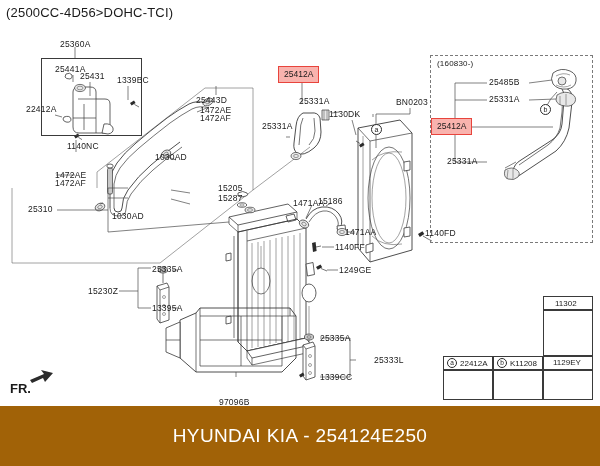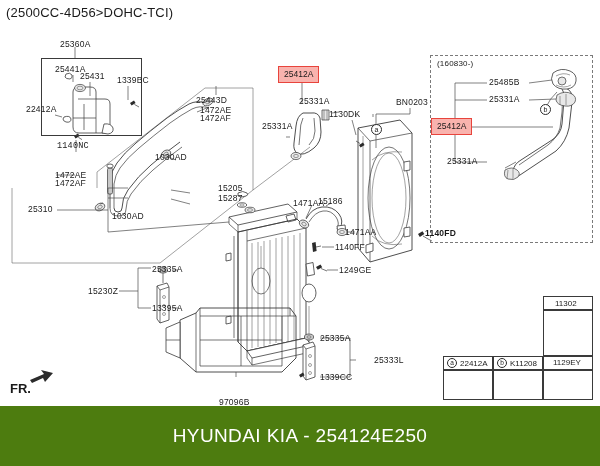--- a/index.html
+++ b/index.html
@@ -65,21 +65,21 @@
     font-size:6.5px;line-height:1;box-sizing:border-box;
   }
   .circ-abs{
     position:absolute;width:11px;height:11px;border:1px solid #2b2b2b;border-radius:50%;
     font-size:7px;line-height:9px;text-align:center;box-sizing:border-box;background:#fff;color:#1a1a1a;
   }
 
   
   #footer{
     position:absolute;left:0;top:406px;width:600px;height:60px;
-    background:#4d7c0f;display:flex;align-items:center;justify-content:center;gap:26px;
+    background:#a16207;display:flex;align-items:center;justify-content:center;gap:26px;
   }
   #footer .ft{color:#ffffff;font-size:19px;letter-spacing:.4px;white-space:nowrap;}
 
   
   #fr{position:absolute;left:10px;top:377px;display:flex;align-items:flex-start;gap:2px;}
   #fr .frtxt{font-size:13px;font-weight:bold;color:#1a1a1a;line-height:1;padding-top:5px;}
 </style>
 </head>
 <body>
 
@@ -389,37 +389,37 @@
   </svg>
 
   <div class="solidbox" style="left:41px;top:58px;width:101px;height:78px;"></div>
   <div class="dashbox" style="left:430px;top:55px;width:163px;height:188px;"></div>
 
   <div class="lbl" style="left:60px;top:40px;">25360A</div>
   <div class="lbl" style="left:55px;top:65px;">25441A</div>
   <div class="lbl" style="left:80px;top:72px;">25431</div>
   <div class="lbl" style="left:26px;top:105px;">22412A</div>
   <div class="lbl" style="left:117px;top:76px;">1339BC</div>
-  <div class="lbl" style="left:57px;top:142px;font-family:Liberation Mono, monospace;">1140NC</div>
+  <div class="lbl" style="left:67px;top:142px;">1140NC</div>
 
   <div class="lbl" style="left:196px;top:76px;margin-top:20px;">25443D</div>
   <div class="lbl" style="left:200px;top:106px;">1472AE</div>
   <div class="lbl" style="left:200px;top:114px;">1472AF</div>
   <div class="lbl" style="left:155px;top:153px;">1030AD</div>
   <div class="lbl" style="left:55px;top:171px;">1472AE</div>
   <div class="lbl" style="left:55px;top:179px;">1472AF</div>
   <div class="lbl" style="left:112px;top:212px;">1030AD</div>
 
   <div class="hl" style="left:278px;top:66px;">25412A</div>
   <div class="lbl" style="left:299px;top:97px;">25331A</div>
   <div class="lbl" style="left:262px;top:122px;">25331A</div>
 
   <div class="lbl" style="left:396px;top:98px;">BN0203</div>
   <div class="lbl" style="left:329px;top:110px;">1130DK</div>
-  <div class="lbl" style="left:425px;top:229px;font-weight:bold;">1140FD</div>
+  <div class="lbl" style="left:425px;top:229px;">1140FD</div>
   <div class="lbl" style="left:293px;top:199px;">1471AA</div>
   <div class="circ-abs" style="left:371px;top:124px;">a</div>
 
   <div class="lbl" style="left:28px;top:205px;">25310</div>
   <div class="lbl" style="left:218px;top:184px;">15205</div>
   <div class="lbl" style="left:218px;top:194px;">15287</div>
   <div class="lbl" style="left:345px;top:228px;">1471AA</div>
   <div class="lbl" style="left:318px;top:197px;">15186</div>
   <div class="lbl" style="left:335px;top:243px;">1140FF</div>
   <div class="lbl" style="left:339px;top:266px;">1249GE</div>

